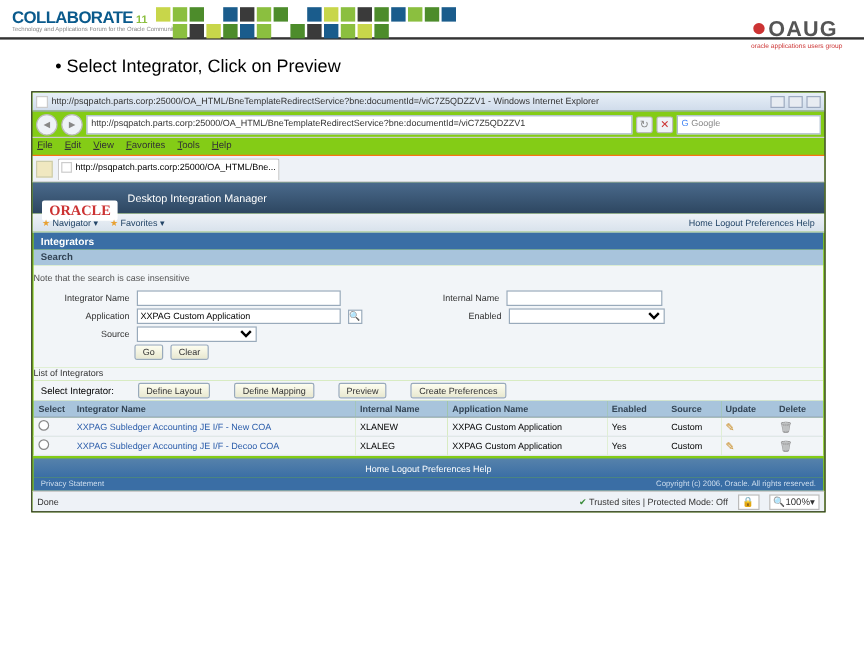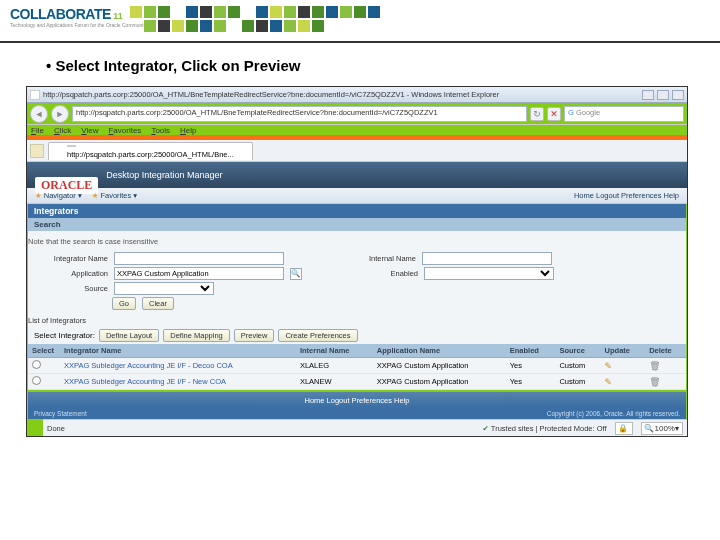--- a/index.html
+++ b/index.html
@@ -1,71 +1,71 @@
 <!DOCTYPE html>
 <html><head>
 <meta charset="utf-8">
 <style>
   * { box-sizing: border-box; }
   body { margin:0; font-family: Arial, sans-serif; background:#fff; width:720px; height:540px; position:relative; overflow:hidden; }
-  .topbar { position:relative; height:43px; border-bottom:2px solid #333; }
+  .topbar { position:relative; height:33px; border-bottom:2px solid #333; }
   .collab-logo { position:absolute; left:10px; top:6px; font-size:9px; color:#0a5a8c; }
   .collab-logo b { font-size:14px; letter-spacing:-0.5px; }
   .collab-logo .sub { font-size:5px; color:#888; display:block; }
   .squares { position:absolute; left:130px; top:6px; display:flex; flex-wrap:wrap; width:260px; gap:2px; }
   .sq { width:12px; height:12px; }
   .g1{background:#8bbf3f}.g2{background:#4d8c2b}.g3{background:#1a5c8c}.g4{background:#3a3a3a}.g5{background:#c8d64a}
   .oaug { position:absolute; right:18px; top:10px; font-weight:bold; font-size:18px; color:#555; letter-spacing:1px;}
   .oaug .dot{color:#c33;font-size:22px;}
   .oaug .tag{display:block;font-size:5.5px;color:#c33;letter-spacing:0;font-weight:normal;}
   .slide { padding:14px 26px 0 26px; }
   .slide-title { font-size:24px; font-weight:bold; margin:0 0 10px 0; color:#000;}
-  .slide-bullet { font-size:15px; margin:0 0 12px 20px; color:#000;font-weight:bold;}
+  .slide-bullet { font-size:15px; margin:0 0 12px 20px; color:#000;}
   .slide-bullet::before{content:"• ";}
   .shot { border:1px solid #333; width:662px; height:351px; background:#84cc16; position:relative; overflow:hidden; font-size:8px;}
   
   .ie-title{height:16px;background:linear-gradient(#e8f0f8,#d0dceb);border-bottom:1px solid #9caac0;display:flex;align-items:center;padding:0 3px;font-size:7.5px;color:#333;}
   .ie-title .url{flex:1;white-space:nowrap;overflow:hidden;}
   .ie-ctrl{display:flex;gap:3px;}
   .ie-ctrl span{width:12px;height:10px;background:#e8ecf2;border:1px solid #9caac0;display:inline-block;}
   .ie-nav{height:22px;display:flex;align-items:center;gap:3px;padding:2px 3px;border-bottom:1px solid #ccc;}
   .navbtn{width:18px;height:18px;border-radius:9px;background:#eef2f7;border:1px solid #bbb;display:flex;align-items:center;justify-content:center;font-size:9px;color:#888;}
   .addr{flex:1;height:16px;border:1px solid #abc;background:#fff;padding:1px 3px;font-size:7.5px;color:#333;white-space:nowrap;overflow:hidden;}
   .gbox{width:120px;height:16px;border:1px solid #abc;background:#fff;padding:1px 3px;font-size:7.5px;color:#888;}
-  .ie-menu{height:15px;border-bottom:5px solid #f97316;padding:1px 4px;display:flex;gap:10px;font-size:8px;color:#333;}
+  .ie-menu{height:15px;border-bottom:1px solid #f97316;padding:1px 4px;display:flex;gap:10px;font-size:8px;color:#333;}
   .ie-menu span:first-letter{text-decoration:underline;}
   .ie-tabs{height:22px;background:#eef2f7;border-bottom:1px solid #ccc;display:flex;align-items:center;padding:0 3px;gap:4px;}
   .fav{width:14px;height:14px;background:#f0e8c0;border:1px solid #cca;}
-  .tab{height:18px;background:#fff;border:1px solid #bbb;border-bottom:none;border-radius:2px 2px 0 0;padding:2px 18px;font-size:7.5px;display:flex;align-items:flex-start;gap:3px;max-width:210px;white-space:nowrap;overflow:hidden;flex-direction:column;}
+  .tab{height:18px;background:#fff;border:1px solid #bbb;border-bottom:none;border-radius:2px 2px 0 0;padding:2px 2px;font-size:7.5px;display:flex;align-items:flex-start;gap:3px;max-width:210px;white-space:nowrap;overflow:hidden;}
   
   .ora-hdr{height:26px;background:linear-gradient(#4a6a8c,#2d4660);color:#fff;display:flex;align-items:center;padding:0 8px;font-size:9px;}
   .ora-logo{font-family:Georgia,serif;font-size:12px;font-weight:bold;background:#fff;color:#c33;padding:1px 6px;border-radius:2px;margin-right:8px;margin-top:20px;}
   .ora-sub{height:16px;background:linear-gradient(#eef2f7,#d8e2ec);border-bottom:1px solid #bcd;display:flex;align-items:center;justify-content:right;gap:10px;padding:0 8px;font-size:7.5px;color:#246;}
   .starpill{display:flex;align-items:center;gap:2px;}
   .star{color:#e8a030;}
   .panel{padding:0 1px;}
   .phdr{background:#3a6ea5;color:#fff;font-size:8.5px;font-weight:bold;padding:2px 6px;}
   .phdr2{background:#a8c4dc;color:#345;font-size:8px;font-weight:bold;padding:2px 6px;}
   .pbody{background:#f2f5f8;padding:4px 0;font-size:7.5px;color:#333;}
   .note{color:#555;padding:2px 0 4px 0;}
   .frow{display:flex;align-items:center;gap:6px;margin:2px 0;white-space:nowrap;}
   .flbl{width:80px;text-align:right;}
   .finput{border:1px solid #9ab;background:#fff;height:13px;padding:1px 2px;font-size:7.5px;}
   .btn{border:1px solid #9ab;background:linear-gradient(#fdfdf0,#e8e8d0);padding:1px 6px;font-size:7.5px;color:#333;border-radius:2px;cursor:pointer;}
-  .actions{background:#f2f5f8;padding:2px 6px;display:flex;align-items:center;gap:4px;}
+  .actions{background:#f2f5f8;padding:2px 6px;display:flex;align-items:center;gap:20px;}
   .tbl{width:100%;border-collapse:collapse;font-size:7.5px;}
   .tbl th{background:#a8c4dc;color:#345;text-align:left;padding:2px 4px;border-bottom:1px solid #9ab;font-weight:bold;}
   .tbl td{background:#f2f5f8;padding:2px 4px;border-bottom:1px solid #e0e6ec;}
   .radio{width:9px;height:9px;border:1px solid #888;border-radius:5px;display:inline-block;background:#fff;}
   .lnk{color:#2a5caa;}
   .pencil{color:#c88a20;font-size:9px;}
   .trash{color:#888;font-size:9px;}
   .ftr{background:linear-gradient(#5682ab,#3a6ea5);color:#fff;height:16px;display:flex;align-items:center;justify-content:center;gap:10px;font-size:7.5px;margin-top:2px;}
   .copy{background:#3a6ea5;color:#cde;font-size:6.5px;text-align:right;padding:2px 6px;}
-  .ie-status{position:absolute;bottom:0;left:16px;right:0;height:17px;background:#eef2f7;border-top:1px solid #ccc;display:flex;align-items:center;font-size:7.5px;color:#333;padding:0 4px;gap:8px;}
+  .ie-status{position:absolute;bottom:0;left:0;right:0;height:17px;background:#eef2f7;border-top:1px solid #ccc;display:flex;align-items:center;font-size:7.5px;color:#333;padding:0 4px;gap:8px;}
   .ie-status .fill{flex:1;}
   .shield{color:#3a8c3a;}
   .ico{border:1px solid #bbb;background:#fff;padding:0 3px;font-size:8px;height:13px;display:inline-flex;align-items:center;}
 </style>
 </head>
 <body>
 
 <div class="topbar">
   <div class="collab-logo">
     <b>COLLABORATE</b> <span style="color:#8bbf3f;font-weight:bold">11</span>
@@ -97,20 +97,24 @@
       <span class="sq g2"></span>
       <span class="sq g3"></span>
       <span class="sq g1"></span>
       <span class="sq" style="background:transparent"></span>
       <span class="sq g2"></span>
       <span class="sq g4"></span>
       <span class="sq g3"></span>
       <span class="sq g1"></span>
       <span class="sq g5"></span>
       <span class="sq g2"></span>
+  </div>
+  <div class="oaug">
+    <span class="dot">●</span><span>OAUG</span>
+    <span class="tag">oracle applications users group</span>
   </div>
 </div>
 
 <div class="slide">
   <p class="slide-bullet">Select Integrator, Click on Preview</p>
 
   <div class="shot">
     <div class="ie-title">
       <span style="width:10px;height:10px;background:#fff;border:1px solid #ccc;margin-right:3px;"></span>
       <span class="url">http://psqpatch.parts.corp:25000/OA_HTML/BneTemplateRedirectService?bne:documentId=/viC7Z5QDZZV1 - Windows Internet Explorer</span>
@@ -123,21 +127,21 @@
     <div class="ie-nav">
       <span class="navbtn">◄</span>
       <span class="navbtn">►</span>
       <div class="addr"><span>http://psqpatch.parts.corp:25000/OA_HTML/BneTemplateRedirectService?bne:documentId=/viC7Z5QDZZV1</span></div>
       <span class="navbtn" style="border-radius:2px;width:14px;height:14px;">↻</span>
       <span class="navbtn" style="border-radius:2px;width:14px;height:14px;color:#c33;">✕</span>
       <div class="gbox"><span style="color:#4385f4;">G</span> <span>Google</span></div>
     </div>
     <div class="ie-menu">
       <span>File</span>
-        <span>Click</span>
+        <span>Edit</span>
         <span>View</span>
         <span>Favorites</span>
         <span>Tools</span>
         <span>Help</span>
     </div>
     <div class="ie-tabs">
       <span class="fav"></span>
       <div class="tab">
         <span style="width:9px;height:9px;background:#fff;border:1px solid #ccc;"></span>
         <span>http://psqpatch.parts.corp:25000/OA_HTML/Bne...</span>
@@ -205,32 +209,32 @@
           <th>Integrator Name</th>
           <th>Internal Name</th>
           <th>Application Name</th>
           <th>Enabled</th>
           <th>Source</th>
           <th>Update</th>
           <th>Delete</th>
         </tr>
         <tr>
           <td><span class="radio"></span></td>
-          <td><span class="lnk">XXPAG Subledger Accounting JE I/F - Decoo COA</span></td>
-          <td>XLALEG</td>
+          <td><span class="lnk">XXPAG Subledger Accounting JE I/F - New COA</span></td>
+          <td>XLANEW</td>
           <td>XXPAG Custom Application</td>
           <td>Yes</td>
           <td>Custom</td>
           <td><span class="pencil">✎</span></td>
           <td><span class="trash">🗑</span></td>
         </tr>
         <tr>
           <td><span class="radio"></span></td>
-          <td><span class="lnk">XXPAG Subledger Accounting JE I/F - New COA</span></td>
-          <td>XLANEW</td>
+          <td><span class="lnk">XXPAG Subledger Accounting JE I/F - Decoo COA</span></td>
+          <td>XLALEG</td>
           <td>XXPAG Custom Application</td>
           <td>Yes</td>
           <td>Custom</td>
           <td><span class="pencil">✎</span></td>
           <td><span class="trash">🗑</span></td>
         </tr>
       </tbody>
         </table>
       <div class="ftr">Home  Logout  Preferences  Help</div>
       <div class="copy">

